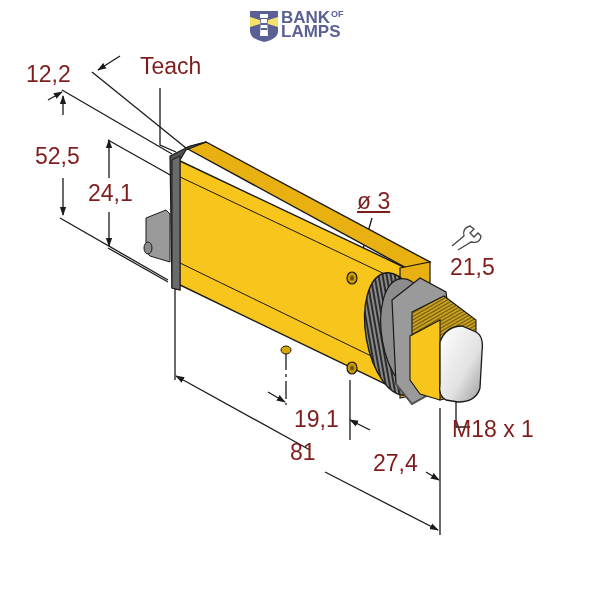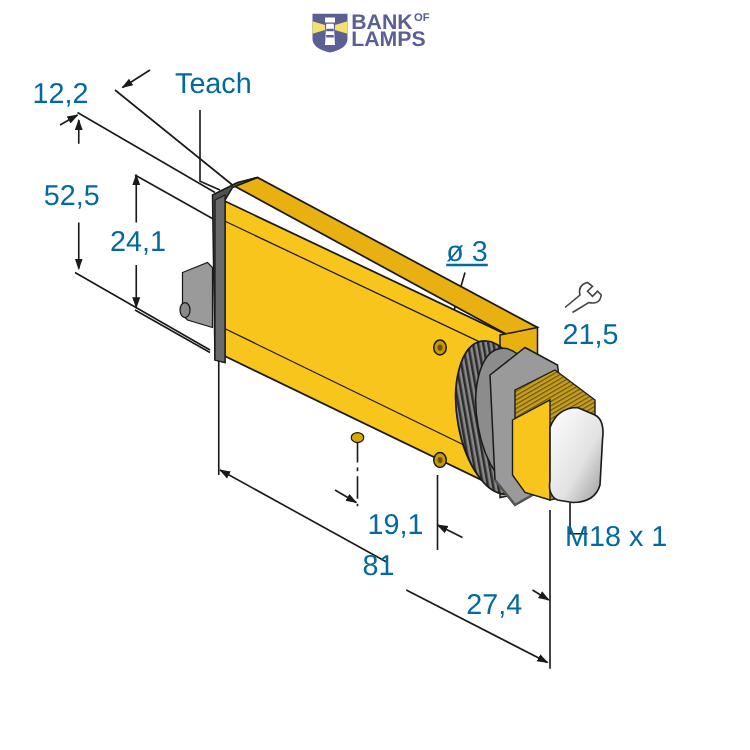--- a/index.html
+++ b/index.html
@@ -5,21 +5,21 @@
   html, body { margin: 0; padding: 0; background: #ffffff; }
   body { width: 600px; height: 600px; position: relative; overflow: hidden;
          font-family: "Liberation Sans", sans-serif; }
   .logo { position: absolute; left: 248px; top: 7px; width: 105px; height: 36px; }
   .logo-text { position: absolute; left: 281px; font-weight: bold; color: #5a5f94;
                font-family: "Liberation Sans", sans-serif; letter-spacing: 0px; }
   .logo-line1 { top: 8px; font-size: 17px; }
   .logo-line2 { top: 22px; font-size: 17px; }
   .logo-of { font-size: 9px; vertical-align: top; margin-left: 1px; position: relative; top: 1px; }
   svg.drawing { position: absolute; left: 0; top: 0; }
-  .dim { position: absolute; font-size: 23px; color: #0369a1; line-height: 1;
+  .dim { position: absolute; font-size: 23px; color: #7f1d1d; line-height: 1;
          font-family: "Liberation Sans", sans-serif; white-space: nowrap; }
 </style>
 </head>
 <body>
 
 <div class="logo">
   <svg width="32" height="36" viewBox="0 0 32 36">
     <path d="M2 4 L30 4 L30 24 Q30 32 16 35 Q2 32 2 24 Z" fill="#5a5f94"></path>
     <path d="M2 10 L12 13 L12 17 L2 20 Z" fill="#f5e06a"></path>
     <path d="M30 10 L20 13 L20 17 L30 20 Z" fill="#f5e06a"></path>
@@ -136,14 +136,14 @@
 </svg>
 
 <div class="dim" style="left:26px; top:63px;">12,2</div>
 <div class="dim" style="left:140px; top:55px;">Teach</div>
 <div class="dim" style="left:35px; top:145px;">52,5</div>
 <div class="dim" style="left:88px; top:182px;">24,1</div>
 <div class="dim" style="left:357px; top:190px;text-decoration:underline;">ø 3</div>
 <div class="dim" style="left:450px; top:256px;">21,5</div>
 <div class="dim" style="left:294px; top:408px;">19,1</div>
 <div class="dim" style="left:290px; top:441px;">81</div>
-<div class="dim" style="left:373px; top:472px;">27,4</div>
+<div class="dim" style="left:373px; top:452px;">27,4</div>
 <div class="dim" style="left:452px; top:418px;">M18 x 1</div>
 
 </body></html>

